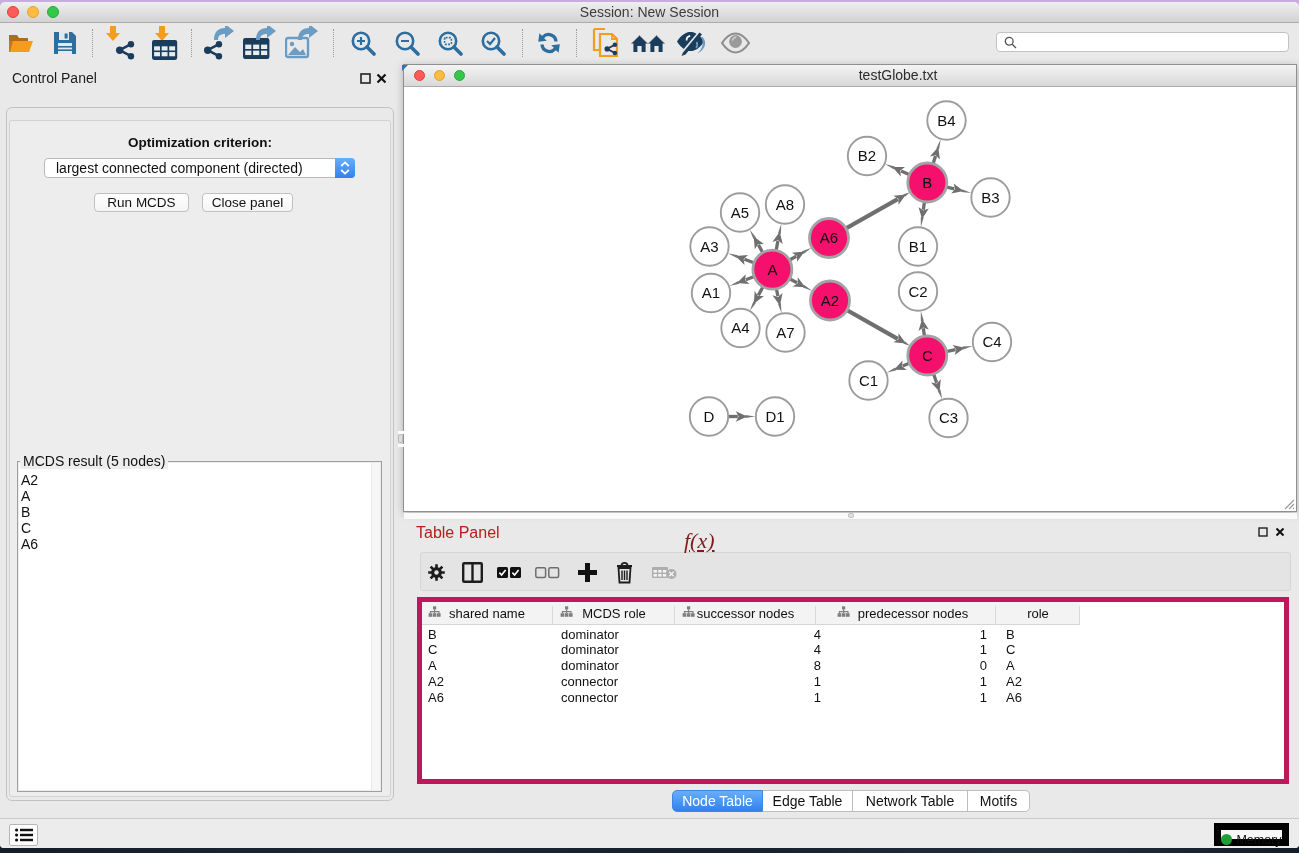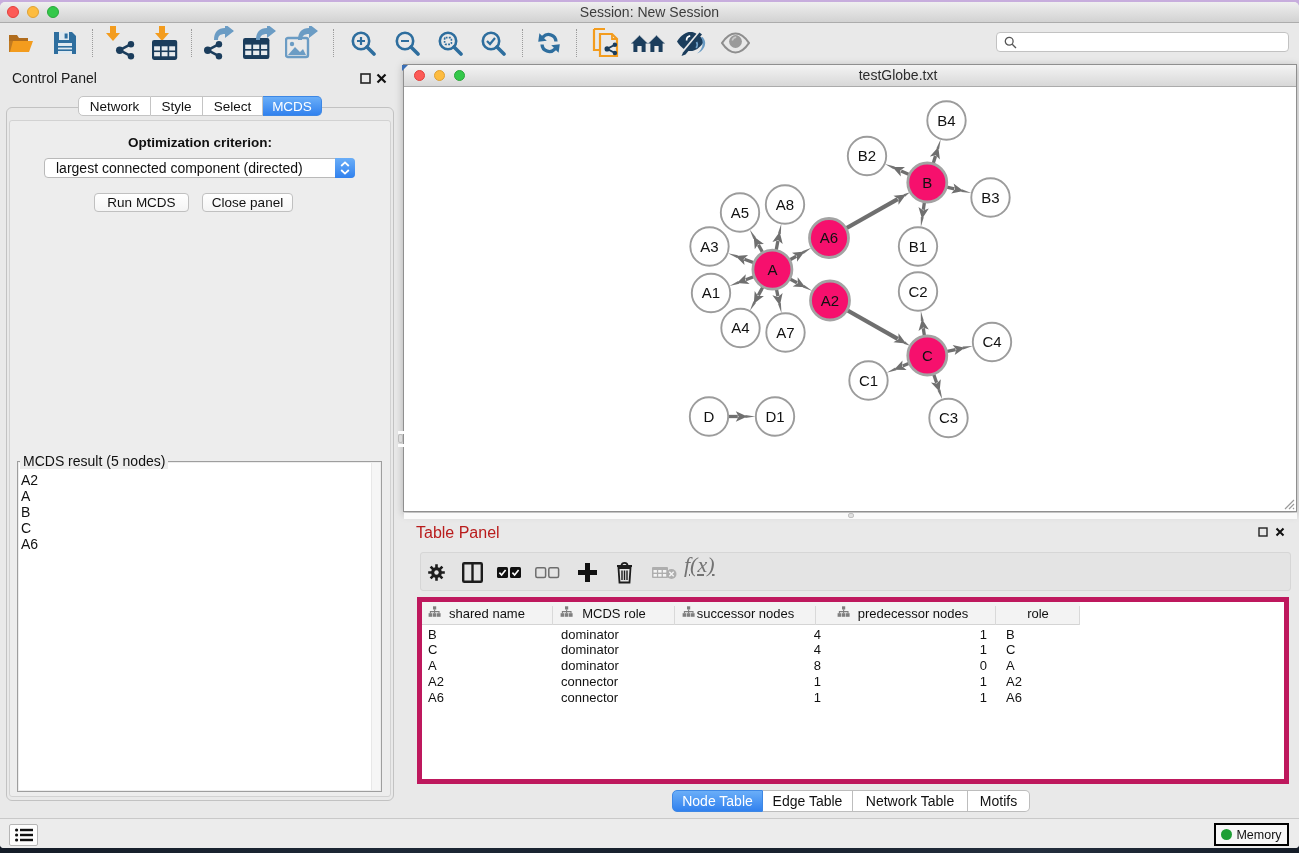--- a/index.html
+++ b/index.html
@@ -51,21 +51,21 @@
   border:1px solid #d6d6d6; border-radius:3px; }
 #tbl { position:absolute; left:417px; top:597px; width:872px; height:187px; background:#fff; border:5px solid #be185d;padding-left:10px; }
 #tbl-head { position:absolute; left:0; top:0; width:658px; height:23px; background:#f3f3f3; border-bottom:1px solid #d4d4d4; font-size:13px; color:#111; }
 .thc { position:absolute; top:4px; text-align:center; border-right:1px solid #d9d9d9; height:19px; }
 .tr { position:absolute; width:100%; font-size:13px; color:#111; height:16px; }
 .tr span { position:absolute; }
 .btab { position:absolute; top:790px; height:22px; background:#fff; border:1px solid #bdbdbd; border-left:none;
   font-size:14px; color:#111; text-align:center; line-height:20px; }
 #statusbar { position:absolute; left:0; top:818px; width:100%; height:30px; background:#ececec; border-top:1px solid #c9c9c9; }
 #memory-btn { position:absolute; right:10px; top:4px; width:75px; height:23px; background:#f7f7f7;
-  border:2px solid #000000; font-size:12.5px; color:#111; text-align:center; line-height:21px; }
+  border:7px solid #000000; font-size:12.5px; color:#111; text-align:center; line-height:21px; }
 #list-btn { position:absolute; left:9px; top:5px; width:29px; height:22px; background:#fdfdfd; border:1px solid #b5b5b5; border-radius:2px; }
 </style></head>
 <body>
 <div id="desk-bottom"></div>
 <div id="app">
     <div id="c">
   <div id="titlebar">
     <div class="tl" style="left:7px;background:#fc5b57;border:1px solid #e2403c;"></div>
     <div class="tl" style="left:27px;background:#fdbc40;border:1px solid #dfa134;"></div>
     <div class="tl" style="left:47px;background:#34c84a;border:1px solid #2aa73b;"></div>
@@ -212,26 +212,20 @@
       </svg>
   <div id="cpanel-title">Control Panel</div>
   <svg class="winbtn" style="left:360px" width="11" height="11">
         <rect x="1" y="1" width="9" height="9" fill="none" stroke="#222" stroke-width="1.6"></rect>
       </svg>
   <svg class="winbtn" style="left:376px" width="11" height="11">
         <path d="M1.5,1.5 L9.5,9.5 M9.5,1.5 L1.5,9.5" stroke="#111" stroke-width="2.2"></path>
       </svg>
   <div id="cp-outer"></div>
   <div id="cp-inner"></div>
-  <div class="tabrow" style="left:78px;top:96px;height:20px;">
-    <div class="tab first" style="width:73px">Network</div>
-    <div class="tab" style="width:52px">Style</div>
-    <div class="tab" style="width:60px">Select</div>
-    <div class="tab last sel" style="width:59px">MCDS</div>
-  </div>
   <div id="dropdown">largest connected component (directed)
     <div id="dd-btn"><svg width="20" height="20" viewBox="0 0 20 20">
             <path d="M6.2,8 L10,4.4 L13.8,8 M6.2,12 L10,15.6 L13.8,12" stroke="#fff" stroke-width="1.8" fill="none"></path>
           </svg></div>
   </div>
   <div id="opt-label">Optimization criterion:</div>
   <div class="btn" style="left:94px;top:193px;width:95px;">Run MCDS</div>
   <div class="btn" style="left:202px;top:193px;width:91px;">Close panel</div>
   <div id="mcds-box">
     <div id="mcds-list">
@@ -412,21 +406,21 @@
           <rect x="1.5" y="4" width="3.4" height="2.6" fill="#fff"></rect>
           <rect x="6.2" y="4" width="3.4" height="2.6" fill="#fff"></rect>
           <rect x="10.9" y="4" width="3.4" height="2.6" fill="#fff"></rect>
           <rect x="1.5" y="8" width="3.4" height="2.6" fill="#fff"></rect>
           <rect x="6.2" y="8" width="3.4" height="2.6" fill="#fff"></rect>
           <rect x="10.9" y="8" width="3.4" height="2.6" fill="#fff"></rect>
           <circle cx="19.5" cy="8" r="5" fill="#8e8e8e"></circle>
           <path d="M17.3,5.8 l4.4,4.4 M21.7,5.8 l-4.4,4.4" stroke="#fff" stroke-width="1.4"></path>
         </g>
       </svg>
-      <div style="position:absolute;left:684px;top:552px;font-family:'Liberation Serif',serif;font-style:italic;font-size:22px;color:#737373;text-decoration:underline;">f(x)</div>
+      <div style="position:absolute;left:684px;top:528px;font-family:'Liberation Serif',serif;font-style:italic;font-size:22px;color:#7f1d1d;text-decoration:underline;">f(x)</div>
   <div id="tbl">
     <div id="tbl-head">
           <div class="thc" style="left:0px;width:131px">shared name</div>
           <div class="thc" style="left:132px;width:121px">MCDS role</div>
           <div class="thc" style="left:254px;width:140px">successor nodes</div>
           <div class="thc" style="left:409px;width:165px">predecessor nodes</div>
           <div class="thc" style="left:575px;width:83px">role</div>
           <svg style="position:absolute;left:6px;top:4px" width="13" height="11" viewBox="0 0 13 11">
             <g fill="#7f7f7f">
               <rect x="5" y="0.3" width="3.2" height="3.2"></rect>

